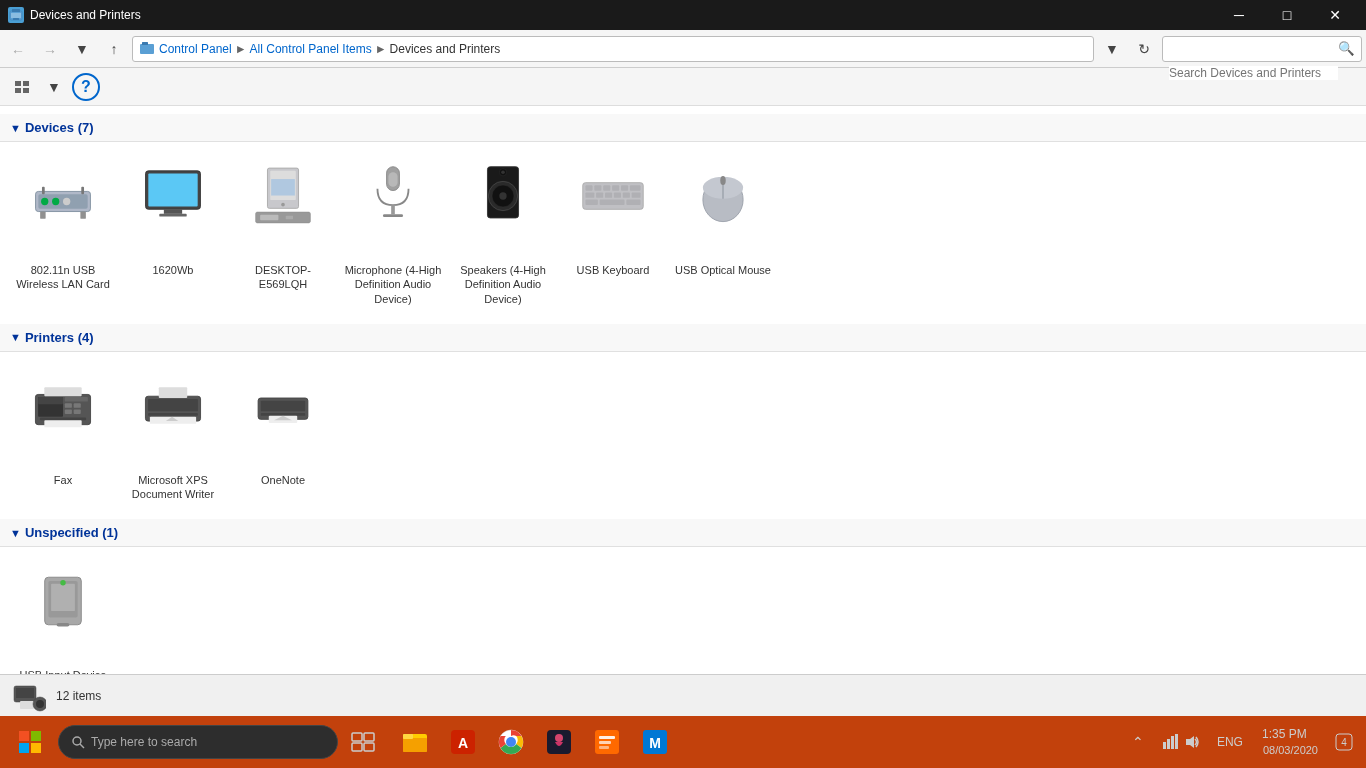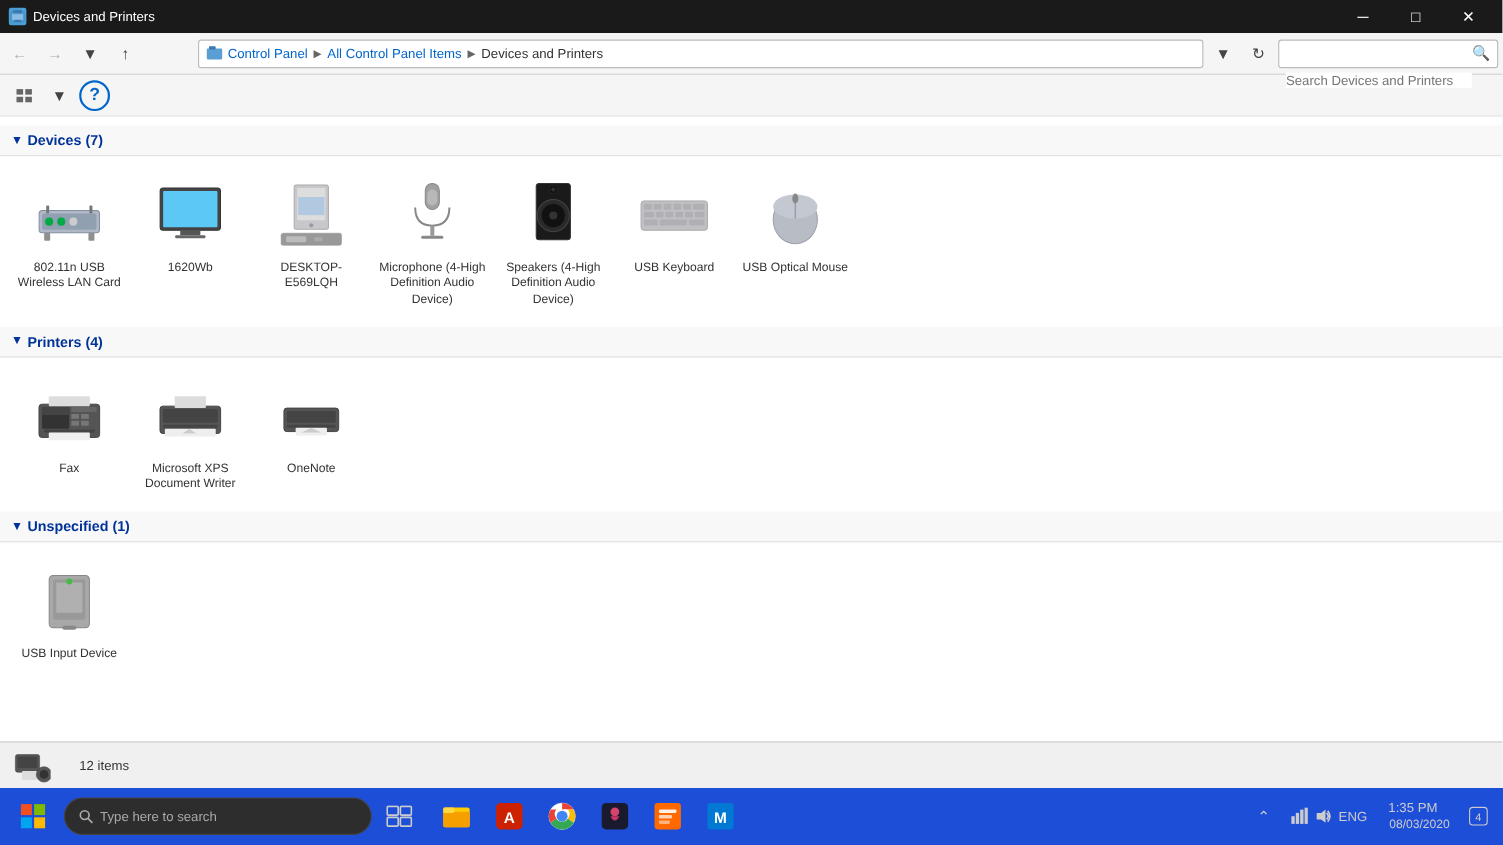--- a/index.html
+++ b/index.html
@@ -35,21 +35,20 @@
     .breadcrumb-bar {
       flex: 1;
       background: white;
       border: 1px solid #bbb;
       border-radius: 3px;
       height: 26px;
       display: flex;
       align-items: center;
       padding: 0 6px;
       font-size: 12px;
-      margin-left: 48px;
     }
     .breadcrumb-item { color: #0066cc; cursor: pointer; }
     .breadcrumb-sep { margin: 0 3px; color: #666; }
     .breadcrumb-current { color: #333; }
     .search-box {
       display: flex;
       align-items: center;
       background: white;
       border: 1px solid #bbb;
       border-radius: 3px;
@@ -109,41 +108,41 @@
       width: 110px;
       display: flex;
       flex-direction: column;
       align-items: center;
       padding: 8px 4px;
       cursor: pointer;
       border-radius: 3px;
       text-align: center;
     }
     .device-icon { width: 72px; height: 72px; display: flex; align-items: center; justify-content: center; margin-bottom: 4px; }
-    .device-label { font-size: 11px; color: #333; line-height: 1.3; max-width: 100px; }
+    .device-label { font-size: 11px; color: #333; line-height: 1.3; max-width: 100px; margin-top: 27px; }
 
     
     .device-icon svg { width: 64px; height: 64px; }
 
     
     .status-bar {
       background: #f0f0f0;
       border-top: 1px solid #ccc;
       height: 42px;
       display: flex;
       align-items: center;
       padding: 0 10px;
-      gap: 26px;
+      gap: 10px;
     }
     .status-icon { width: 36px; height: 36px; }
     .status-text { font-size: 12px; color: #333; }
 
     
     .taskbar {
-      background: #1d4ed8;
+      background: #c2410c;
       height: 52px;
       display: flex;
       align-items: center;
       padding: 0 4px;
       gap: 2px;
       position: fixed;
       bottom: 0;
       width: 1366px;
     }
     .start-btn { width: 52px; height: 52px; background: transparent; border: none; cursor: pointer; display: flex; align-items: center; justify-content: center; }
@@ -526,21 +525,21 @@
         <rect x="1" y="8" width="3" height="7" fill="#ccc"></rect>
         <rect x="5" y="5" width="3" height="10" fill="#ccc"></rect>
         <rect x="9" y="2" width="3" height="13" fill="#ccc"></rect>
         <rect x="13" y="0" width="3" height="15" fill="#ccc"></rect>
       </svg>
       <svg width="16" height="16" viewBox="0 0 16 16">
         <polygon points="2,5 6,5 10,2 10,14 6,11 2,11" fill="#ccc"></polygon>
         <path d="M11 5 Q14 8 11 11" fill="none" stroke="#ccc" stroke-width="1.5"></path>
         <path d="M12 3 Q16 8 12 13" fill="none" stroke="#ccc" stroke-width="1.5"></path>
       </svg>
-      <span style="color:#ccc; font-size:12px;">ENG</span>
+      <span style="color:#ccc; font-size:12px;margin-left:11px;">ENG</span>
     </div>
     <div class="taskbar-time">
       <div style="font-size:12px; color:#ccc;">1:35 PM</div>
       <div style="font-size:11px; color:#ccc;margin-left:12px;">08/03/2020</div>
     </div>
     <button class="notification-btn">
       <svg width="18" height="18" viewBox="0 0 18 18">
         <rect x="1" y="1" width="16" height="16" rx="3" fill="transparent" stroke="#ccc" stroke-width="1"></rect>
         <text x="9" y="13" text-anchor="middle" font-size="10" fill="#ccc">4</text>
       </svg>

